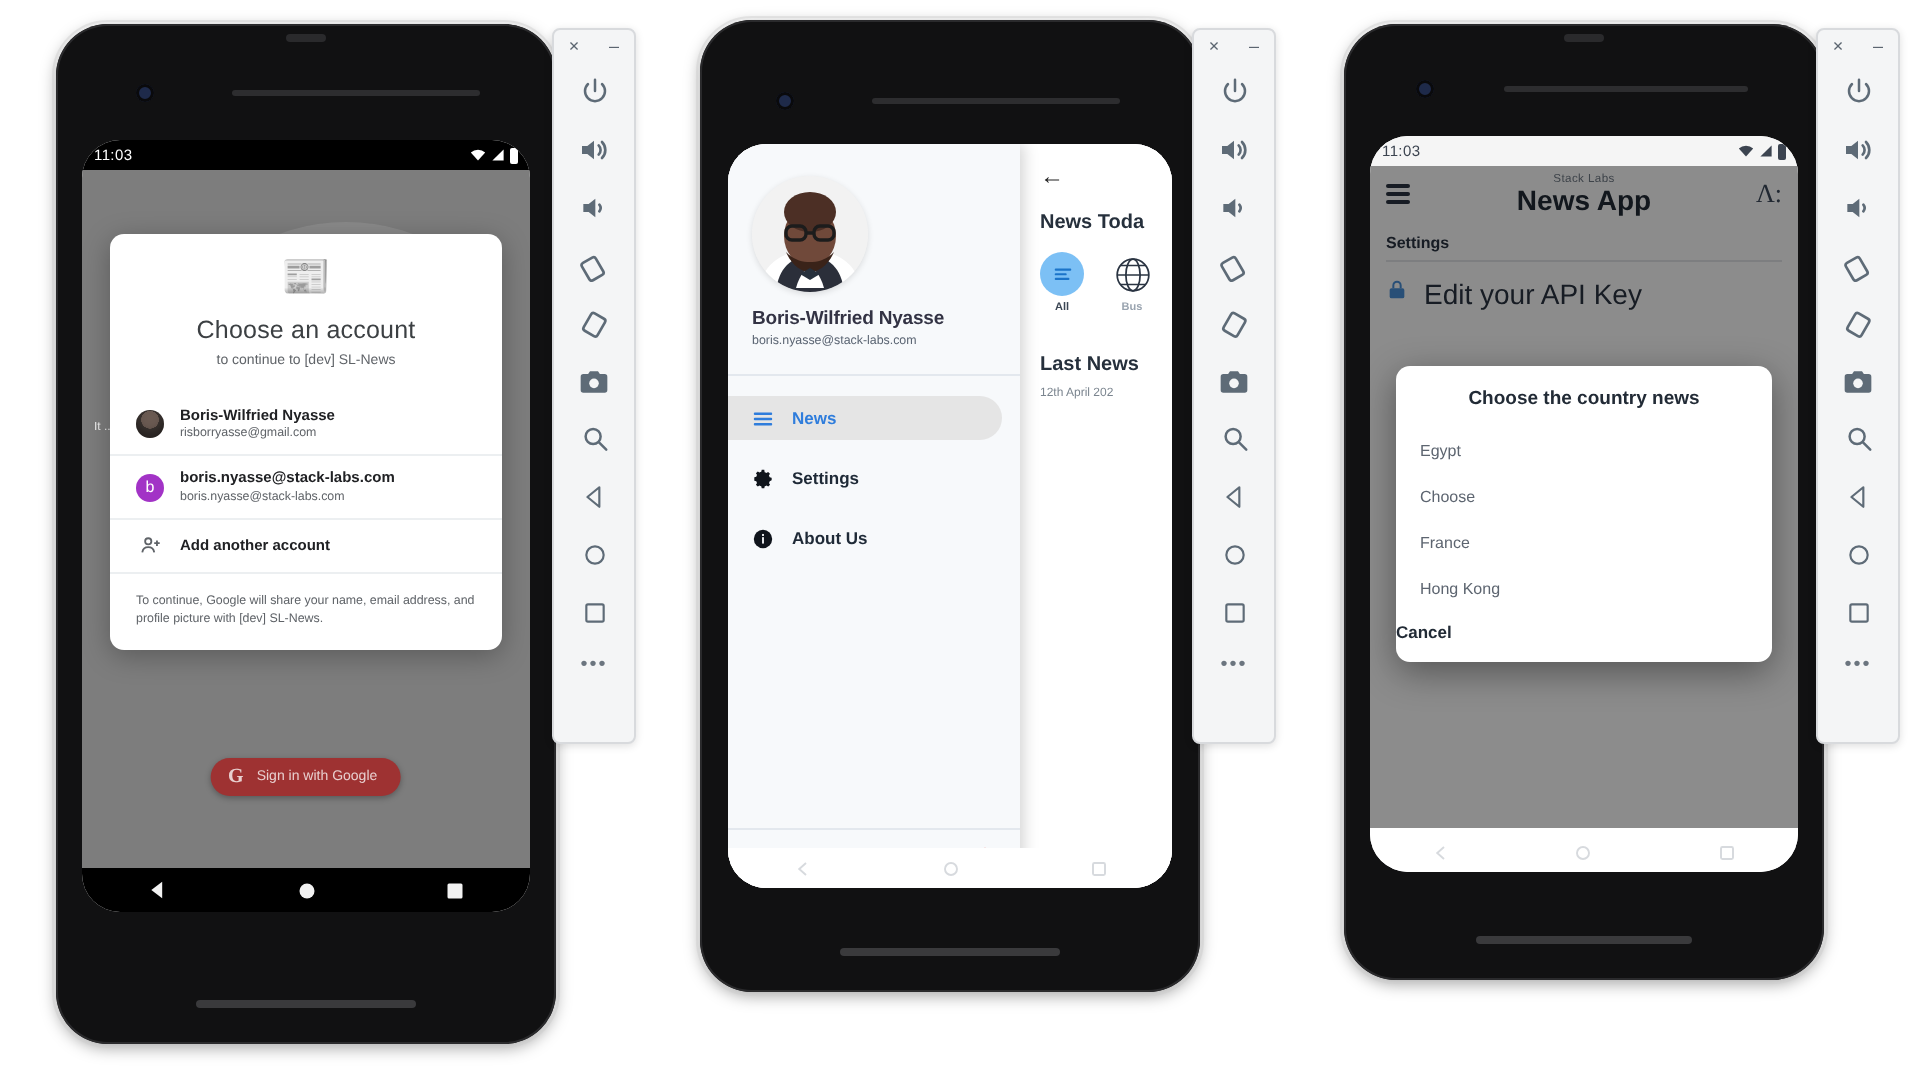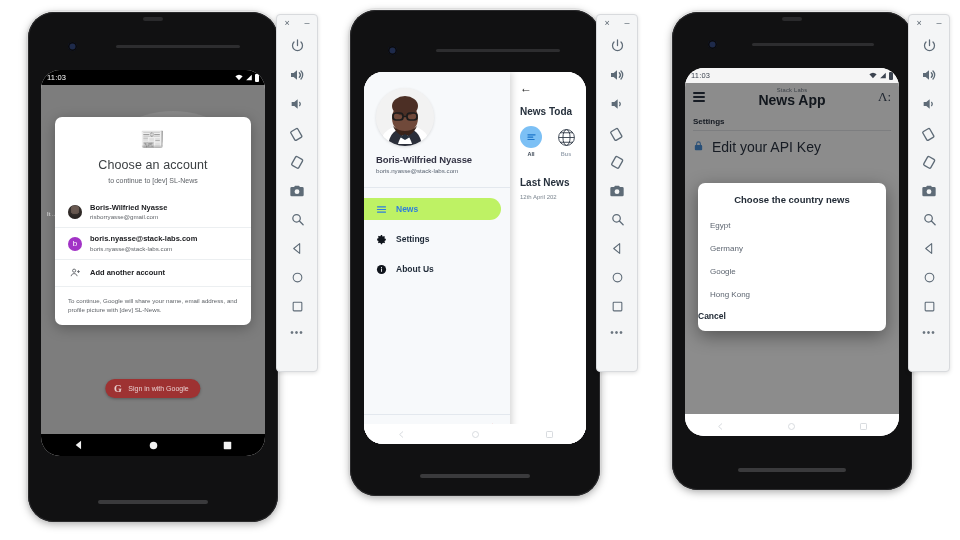--- a/index.html
+++ b/index.html
@@ -145,21 +145,21 @@
     box-shadow: 0 1px 3px rgba(0,0,0,.12);
   }
   .dr-name { font-size: 9.5px; font-weight: 700; color: #334; margin-top: 8px; letter-spacing: -.1px; }
   .dr-mail { font-size: 6.2px; color: #5a6472; margin-top: 2px; }
   .drawer-sep { height: 1px; background: #e3e8ee; margin: 4px 0 6px; }
   .dr-item {
     display: flex; align-items: center; gap: 9px;
     height: 22px; margin: 4px 9px 4px 0; padding-left: 12px;
     border-radius: 0 14px 14px 0; font-size: 8.5px; color: #1f2a37; font-weight: 600;
   }
-  .dr-item.active { background: #bef264; color: #2f7ddc; }
+  .dr-item.active { background: #e5e5e5; color: #2f7ddc; }
   .dr-icon { width: 11px; height: 11px; display: flex; align-items: center; justify-content: center; }
   .drawer-foot {
     margin-top: auto; border-top: 1px solid #e3e8ee;
     display: flex; align-items: center; justify-content: space-between;
     padding: 8px 12px 8px 12px; font-size: 8px; font-weight: 700; color: #2a3442;
   }
   .p2-content { position: absolute; left: 146px; right: 0; top: 0; bottom: 0; background: #fff; padding: 10px 0 0 10px; }
   .p2-back { font-size: 12px; color: #222; line-height: 1; }
   .p2-h1 { font-size: 10px; font-weight: 700; color: #26303c; margin-top: 12px; white-space: nowrap; }
   .p2-chips { display: flex; gap: 13px; margin-top: 9px; }
@@ -613,22 +613,22 @@
           <svg width="11" height="11" viewBox="0 0 24 24" fill="#2f7ddc">
               <rect x="2" y="4" width="20" height="3.5" rx="1"></rect>
               <rect x="2" y="10.3" width="20" height="3.5" rx="1"></rect>
               <rect x="2" y="16.6" width="20" height="3.5" rx="1"></rect>
             </svg>
         </div>
 
         <div class="cdialog">
           <div class="cdialog-title">Choose the country news</div>
           <div class="cdialog-item">Egypt</div>
-          <div class="cdialog-item">Germany</div>
-          <div class="cdialog-item">Google</div>
+          <div class="cdialog-item">Choose</div>
+          <div class="cdialog-item">France</div>
           <div class="cdialog-item">Hong Kong</div>
           <div class="cdialog-cancel">Cancel</div>
         </div>
 
         <div class="navbar light" style="height:20px;">
           <svg width="9" height="9" viewBox="0 0 12 12">
               <path d="M8 2 3.5 6 8 10" stroke="#d7dade" stroke-width="1.3" fill="none"></path>
             </svg>
           <svg width="9" height="9" viewBox="0 0 12 12">
               <circle cx="6" cy="6" r="4" stroke="#d7dade" stroke-width="1.3" fill="none"></circle>

